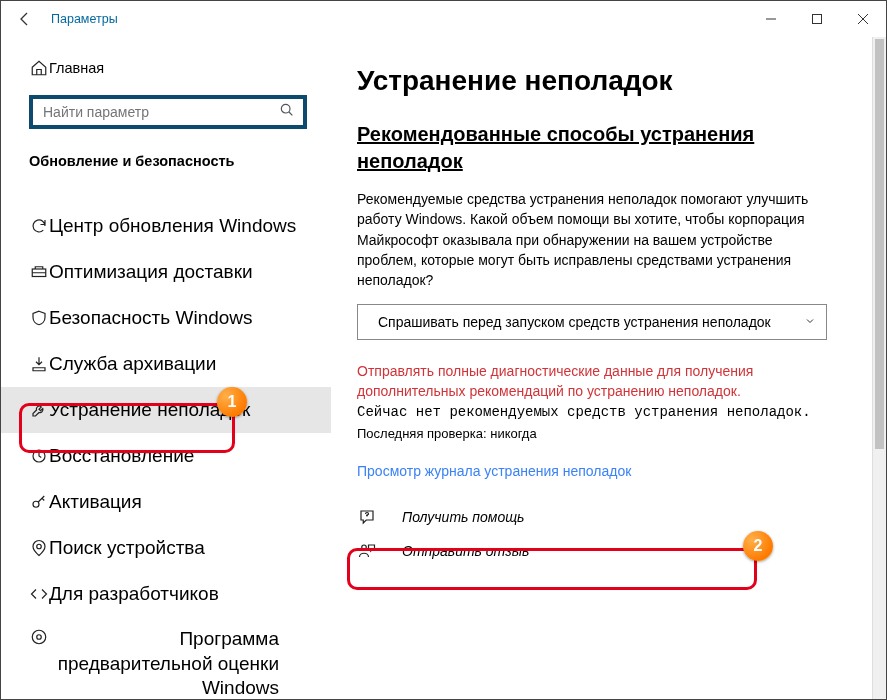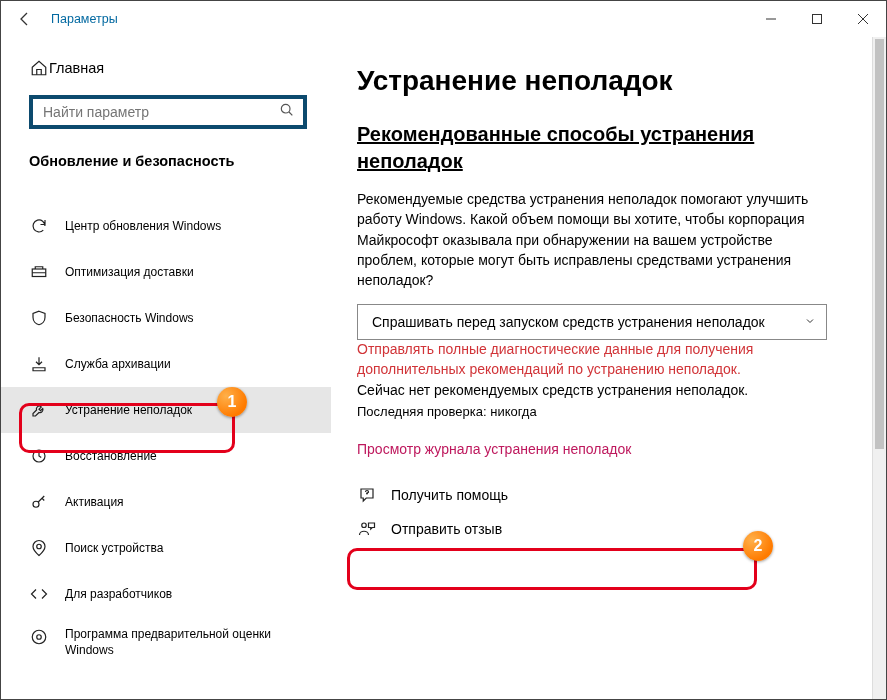--- a/index.html
+++ b/index.html
@@ -21,38 +21,38 @@
 
   
   .home-row { display: flex; align-items: center; margin-bottom: 18px; }
   .home-row .icon { width: 20px; display:flex; align-items:center; justify-content:center; }
   .home-row span { font-size: 14.5px; }
   .searchbox { width: 278px; height: 34px; border: 4px solid #0c4a6e; display: flex; align-items: center; padding: 0 8px 0 10px; margin-bottom: 24px; }
   .searchbox input { border: none; outline: none; flex: 1; font-size: 14px; color: #555; background: transparent; }
   .searchbox .sicon { color: #444; }
   .section-h { font-size: 14.5px; font-weight: 600; margin-bottom: 34px; }
   .nav { list-style: none; }
-  .nav li { display: flex; align-items: center; gap: 16px; height: 46px; font-size: 12px; cursor: default; position: relative; }
+  .nav li { display: flex; align-items: center; height: 46px; font-size: 19px; cursor: default; position: relative; text-align: right; }
   .nav li .icon { width: 20px; height: 20px; display:flex; align-items:center; justify-content:center; color:#222; }
   .nav li .icon svg { width: 18px; height: 18px; stroke:#222; }
   .nav li.active { background: #e6e6e6; margin-left: -28px; padding-left: 28px; width: 330px; }
   .nav li.active::before { content:""; position:absolute; left:0; top:8px; bottom:8px; width:4px; background:#0067c0; display:none;}
 
   
   h1.page-title { font-size: 28px; font-weight: 600; margin-bottom: 24px; }
   h2.sub { font-size: 20px; font-weight: 600; margin-bottom: 14px; line-height: 1.35; text-decoration: underline; }
   p.desc { font-size: 14px; line-height: 1.45; margin-bottom: 14px; max-width: 470px; }
-  .dropdown { width: 470px; height: 36px; border: 1px solid #888; display: flex; align-items: center; padding: 0 10px 0 14px; font-size: 14px; }
+  .dropdown { width: 470px; height: 36px; border: 1px solid #888; display: flex; align-items: center; padding: 0 10px 0 20px; font-size: 14px; margin-bottom: 22px; }
   .dropdown .chev { margin-left: auto; }
   .dropdown .chev svg{width:12px;height:12px;}
   .warn { color: #d13438; font-size: 14px; line-height: 1.4; margin-bottom: 2px; max-width: 470px; }
-  .status { font-size: 14px; margin-bottom: 6px; }
+  .status { font-size: 14px; margin-bottom: 6px; font-family: Liberation Mono, monospace; }
   .lastcheck { font-size: 13px; margin-bottom: 22px; }
-  .linkrow { font-size: 14px; margin-bottom: 28px; color:#be185d; }
-  .helprow { display: flex; align-items: center; gap: 14px; font-size: 14px; margin-bottom: 14px; }
+  .linkrow { font-size: 14px; margin-bottom: 28px; color:#3b82f6; }
+  .helprow { display: flex; align-items: center; gap: 25px; font-size: 14px; margin-bottom: 14px; font-style: italic; }
   .helprow .icon { width: 20px; height:20px; display:flex; align-items:center; justify-content:center; }
 
   
   .callout-box { position: absolute; border: 3px solid #e3001b; border-radius: 10px; pointer-events: none; }
   .callout-badge { position: absolute; width: 30px; height: 30px; border-radius: 50%; background: radial-gradient(circle at 30% 30%, #ffb04a, #ff7b00 70%); display:flex; align-items:center; justify-content:center; color:#fff; font-weight:700; font-size:16px; box-shadow: 0 1px 3px rgba(0,0,0,0.4); }
 
   
   .vscroll { position:absolute; right:0; top:0; width:14px; height:100%; background:#f0f0f0; border-left:1px solid #ddd; }
   .vscroll .thumb { position:absolute; left:2px; right:2px; top:2px; height:62%; background:#c2c2c2; }
 

